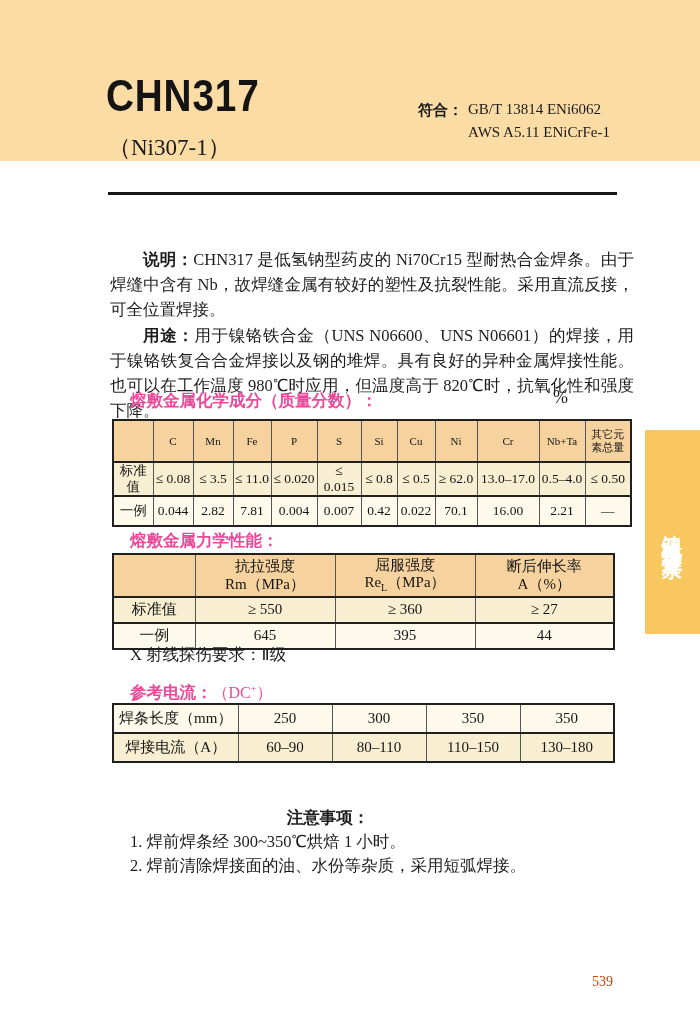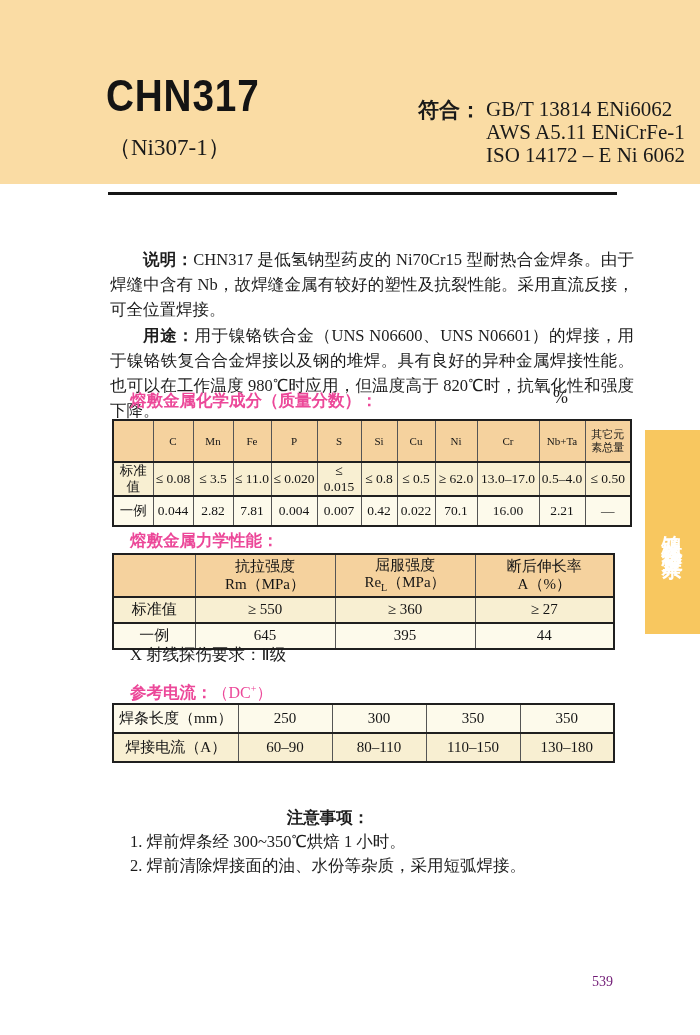--- a/index.html
+++ b/index.html
@@ -2,28 +2,28 @@
 <html><head>
 <meta charset="utf-8">
 <style>
   html,body { margin:0; padding:0; }
   body {
     width:700px; height:1035px; position:relative; background:#ffffff;
     font-family:"Liberation Serif", serif; color:#1c1c1c; overflow:hidden;
   }
 
   
-  .header-band { position:absolute; left:0; top:0; width:700px; height:184px; background:#fadca4; }
+  .header-band { position:absolute; left:0; top:0; width:700px; height:161px; background:#fadca4; }
   .model {
     position:absolute; left:106px; top:70px;
     font-family:"Liberation Sans", sans-serif; font-weight:bold; font-size:45px;
     color:#141414; transform:scaleX(0.86); transform-origin:left center; letter-spacing:1px;
   }
   .alt-name { position:absolute; left:108px; top:132px; font-size:23px; color:#1a1a1a; }
-  .standards { position:absolute; left:418px; top:98px; display:flex; font-size:21px; line-height:23px; color:#1a1a1a; }
+  .standards { position:absolute; left:418px; top:98px; display:flex; font-size:15px; line-height:23px; color:#1a1a1a; }
   .std-label { font-family:"Liberation Sans", sans-serif; font-weight:bold; margin-right:5px; white-space:nowrap; }
   .divider { position:absolute; left:108px; top:192px; width:509px; height:3px; background:#161616; }
 
   
   .desc { position:absolute; left:110px; top:247px; width:524px; font-size:16.5px; line-height:25px; text-align:justify; }
   .desc p { margin:0; text-indent:2em; }
   .desc p + p { margin-top:1px; }
   .blabel { font-family:"Liberation Sans", sans-serif; font-weight:bold; }
 
   
@@ -72,36 +72,35 @@
   .side-tab {
     position:absolute; left:645px; top:430px; width:55px; height:204px;
     background:#f8c75f; display:flex; align-items:center; justify-content:center;
   }
   .side-tab span {
     writing-mode:vertical-rl; text-orientation:upright;
     font-family:"Liberation Sans", sans-serif; font-weight:bold;
     color:#ffffff; font-size:21px; letter-spacing:4px; line-height:1;
   }
 
-  .page-num { position:absolute; left:592px; top:974px; font-size:14px; color:#701a75; }
+  .page-num { position:absolute; left:592px; top:974px; font-size:14px; color:#c2410c; }
 </style>
 </head>
 <body>
 
 <div class="page">
 
   <div class="header-band">
     <div class="model">CHN317</div>
     <div class="alt-name">（Ni307-1）</div>
     <div class="standards">
       <span class="std-label">符合：</span>
       <div class="std-lines">
         <div>GB/T 13814 ENi6062</div>
         <div>AWS A5.11 ENiCrFe-1</div>
-        <div>ISO 14172 – E Ni 6062</div>
       </div>
     </div>
   </div>
   <div class="divider"></div>
 
   <div class="desc">
     <p><span class="blabel">说明：</span><span>CHN317 是低氢钠型药皮的 Ni70Cr15 型耐热合金焊条。由于焊缝中含有 Nb，故焊缝金属有较好的塑性及抗裂性能。采用直流反接，可全位置焊接。</span></p>
     <p><span class="blabel">用途：</span><span>用于镍铬铁合金（UNS N06600、UNS N06601）的焊接，用于镍铬铁复合合金焊接以及钢的堆焊。具有良好的异种金属焊接性能。也可以在工作温度 980℃时应用，但温度高于 820℃时，抗氧化性和强度下降。</span></p>
   </div>
 

